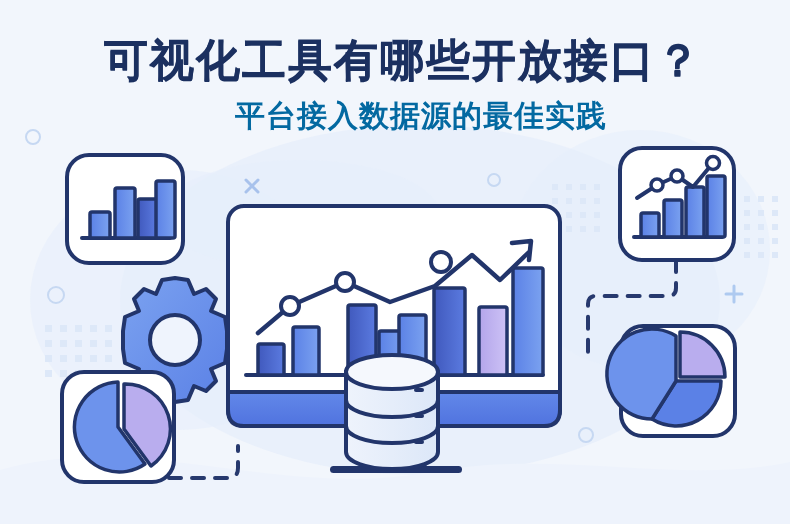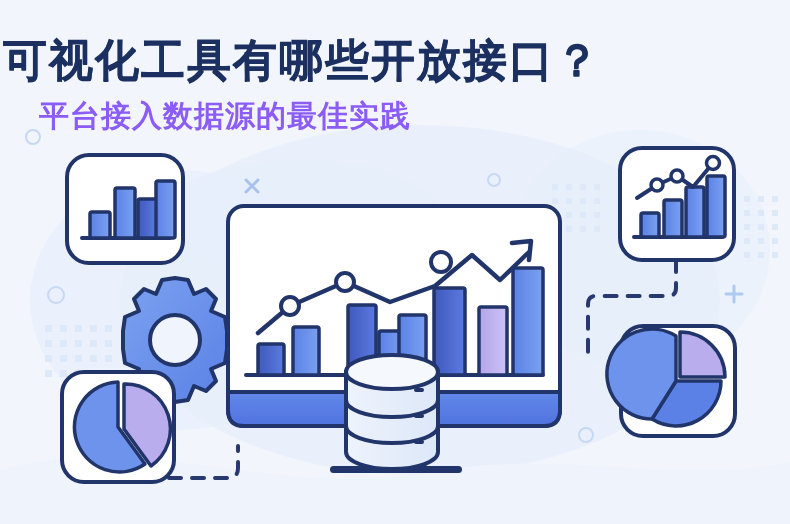--- a/index.html
+++ b/index.html
@@ -4,30 +4,30 @@
 <style>
   html,body{margin:0;padding:0;}
   body{
     width:790px;height:524px;overflow:hidden;
     font-family:"Liberation Sans","DejaVu Sans",sans-serif;
     background:#f2f6fc;
     position:relative;
   }
   #stage{position:absolute;inset:0;width:790px;height:524px;}
   #stage svg{display:block;}
-  .hdr{position:absolute;left:3px;right:0;}
+  .hdr{position:absolute;left:16px;right:0;text-align:center;}
   #title{
     top:36px;
     font-size:44px;font-weight:bold;color:#1b3060;
     letter-spacing:2px;line-height:1.1;
     text-shadow:0 1px 0 #1b3060;
   }
   #subtitle{
     top:98px;
-    font-size:30px;font-weight:bold;color:#8b5cf6;
+    font-size:30px;font-weight:bold;color:#0369a1;
     letter-spacing:1px;line-height:1.2;padding-left:36px;
   }
 </style>
 </head>
 <body>
 
 <div id="stage">
 <svg width="790" height="524" viewBox="0 0 790 524" xmlns="http://www.w3.org/2000/svg">
   <defs>
     <linearGradient id="gBarDark" x1="0" y1="0" x2="1" y2="0">

